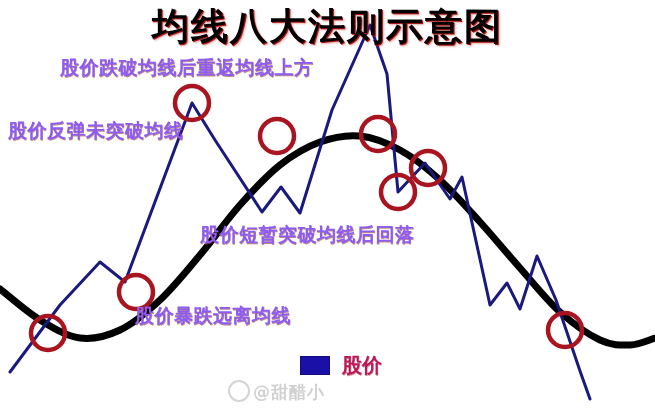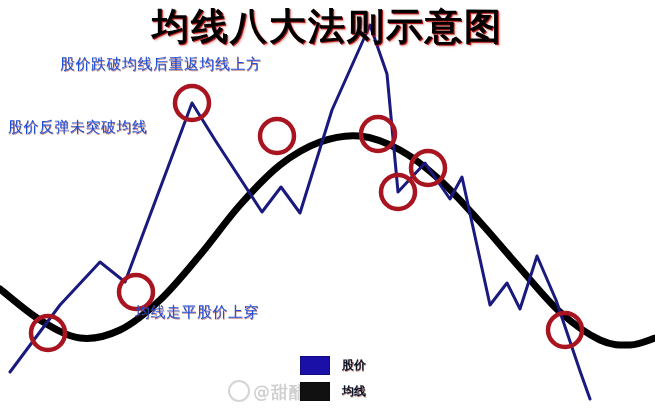--- a/index.html
+++ b/index.html
@@ -31,23 +31,23 @@
     font-size: 37px;
     font-weight: bold;
     color: #000000;
     letter-spacing: 2px;
     font-family: "DejaVu Serif", "Liberation Serif", serif;
     text-shadow: 1px 1px 0 #b01510, 2px 2px 2px rgba(160,20,15,0.35);
     white-space: nowrap;
   }
   .annot {
     position: absolute;
-    font-size: 15px;
-    font-weight: normal;
-    color: #1d4ed8;
+    font-size: 19px;
+    font-weight: bold;
+    color: #8b5cf6;
     white-space: nowrap;
     letter-spacing: 0.5px;
     text-shadow: 0.5px 0.5px 0 rgba(150,40,30,0.55);
     font-family: "DejaVu Sans", "Liberation Sans", sans-serif;
   }
   #annot-break-return { left: 60px;  top: 55px; }
   #annot-crash-far    { left: 8px;   top: 118px; }
   #annot-rebound-fail { left: 425px; top: 118px; }
   #annot-brief-break  { left: 200px; top: 222px; }
   #annot-pullback     { left: 135px; top: 303px; }
@@ -65,23 +65,23 @@
   }
   .legend-swatch {
     width: 28px;
     height: 17px;
     margin-right: 12px;
     border: 1px solid rgba(0,0,0,0.25);
   }
   .legend-swatch.price { background: #1a10a8; }
   .legend-swatch.ma    { background: #111111; }
   .legend-label {
-    font-size: 12px;
+    font-size: 20px;
     font-weight: bold;
-    color: #0f172a;
+    color: #be185d;
     font-family: "DejaVu Serif", "Liberation Serif", serif;
     text-shadow: 0.5px 0.5px 0 rgba(150,40,30,0.5);
     white-space: nowrap;
   }
   .watermark {
     position: absolute;
     left: 228px;
     top: 380px;
     font-size: 17px;
     font-weight: bold;
@@ -141,32 +141,29 @@
       </g>
   </svg>
 
   <div class="title">均线八大法则示意图</div>
 
   <div class="annot" id="annot-break-return">股价跌破均线后重返均线上方</div>
 
   <div class="annot" id="annot-crash-far">股价反弹未突破均线</div>
 
 
+  <div class="annot" id="annot-brief-break">股价短暂突破均线后回落</div>
 
-  <div class="annot" id="annot-pullback">均线走平股价上穿</div>
+  <div class="annot" id="annot-pullback">股价暴跌远离均线</div>
 
 
   <div class="watermark">
     <span class="wm-logo"></span><span>@甜醋小</span>
   </div>
 
   <div class="legend">
     <div class="legend-row">
       <span class="legend-swatch price"></span>
       <span class="legend-label">股价</span>
     </div>
-    <div class="legend-row">
-      <span class="legend-swatch ma"></span>
-      <span class="legend-label">均线</span>
-    </div>
   </div>
 
 </div>
 
 </body></html>

